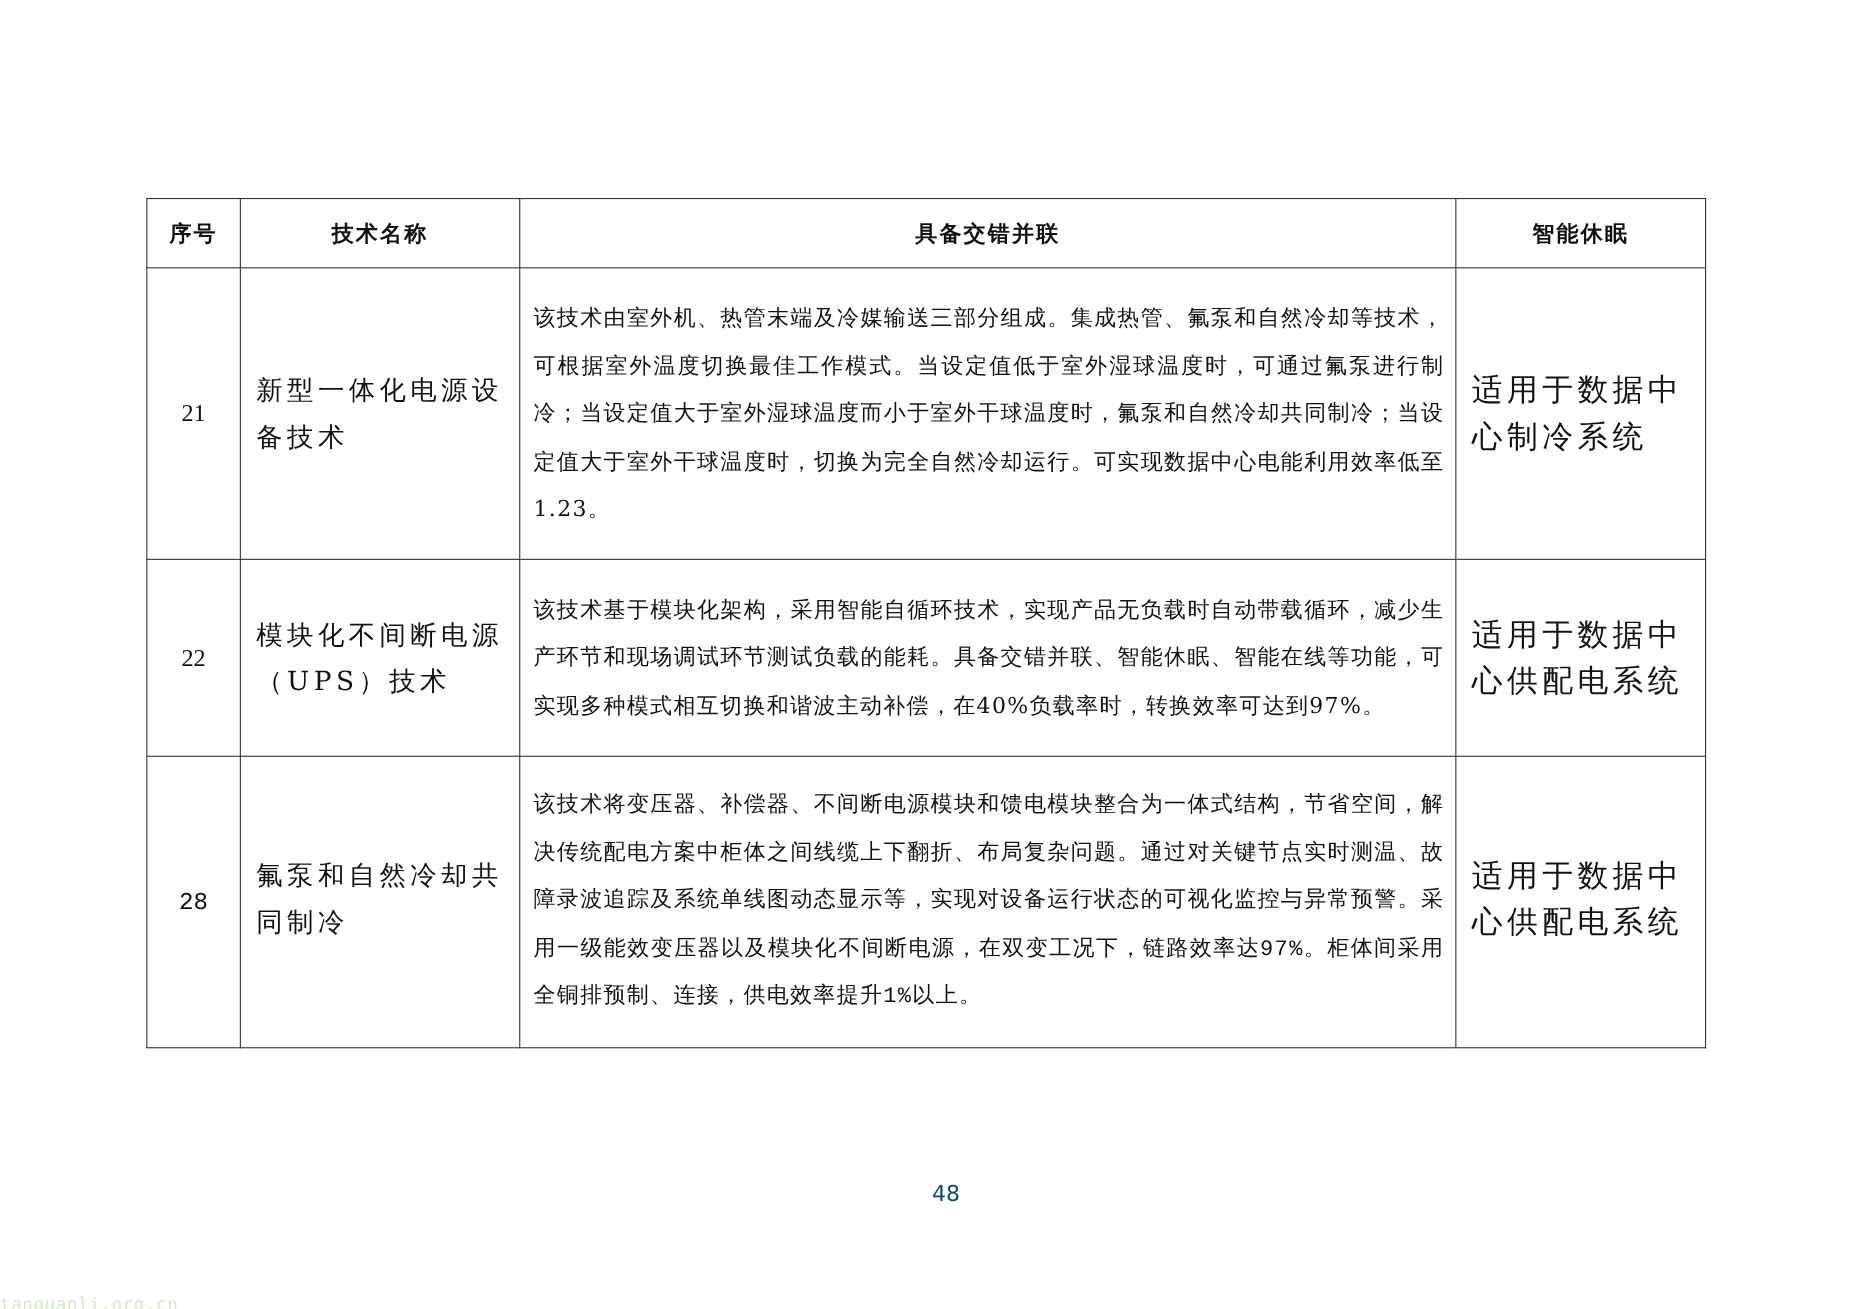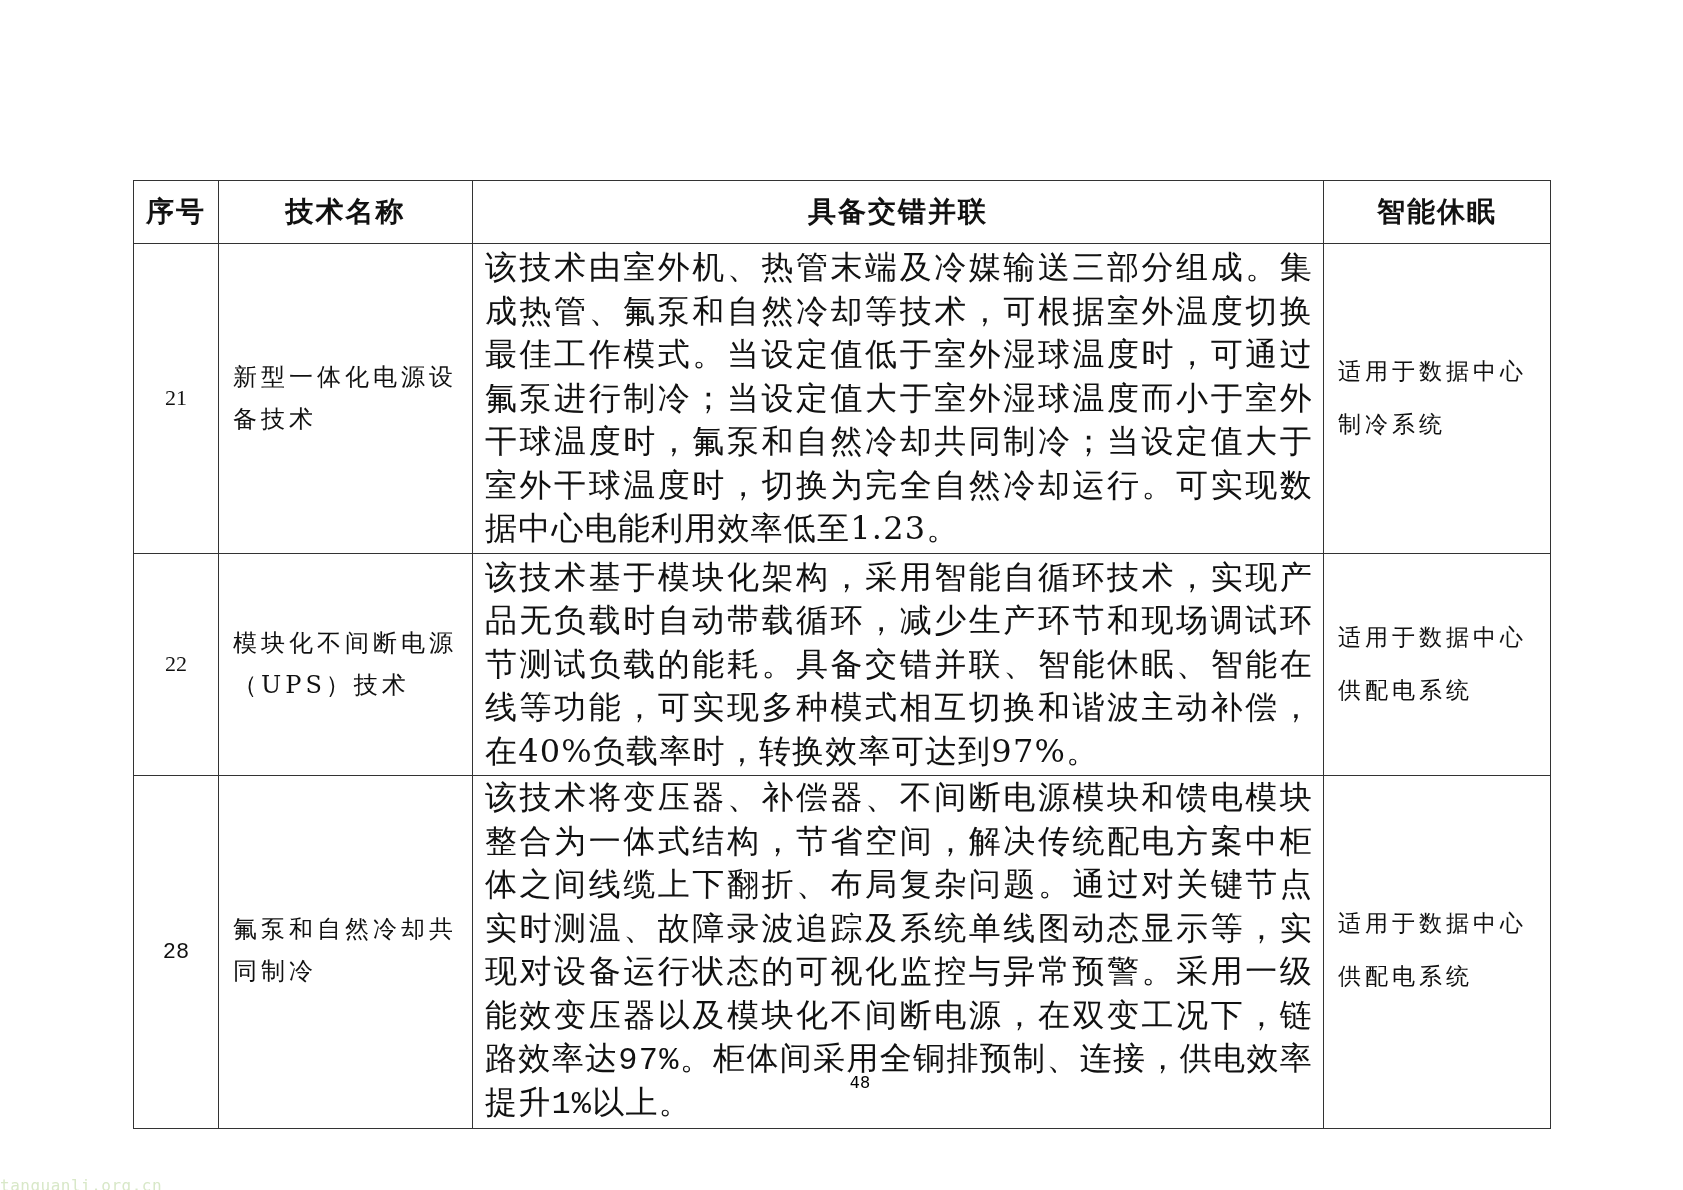--- a/index.html
+++ b/index.html
@@ -1,33 +1,33 @@
 <!DOCTYPE html>
 <html><head>
 <meta charset="utf-8">
 <style>
   html, body { margin: 0; padding: 0; background: #ffffff; }
   body { width: 1683px; height: 1190px; position: relative; overflow: hidden;
          font-family: "DejaVu Serif", "Liberation Serif", serif; color: #111; }
   .tbl { position: absolute; left: 133px; top: 180px; width: 1417px;
          border-collapse: collapse; table-layout: fixed; }
   .tbl td, .tbl th { border: 1.5px solid #333; padding: 0; vertical-align: middle; }
-  .tbl th { height: 62px; font-size: 28px; font-weight: bold; text-align: center; letter-spacing: 2px; }
+  .tbl th { height: 62px; font-size: 20px; font-weight: bold; text-align: center; letter-spacing: 2px; }
   .c-num { width: 85px; text-align: center; font-family: "Liberation Serif", serif; font-size: 22px; }
   .c-name { width: 254px; }
   .c-desc { width: 851px; }
   .c-scope { width: 227px; }
   .name-cell { padding: 0 10px 0 14px !important; font-size: 24px; line-height: 42px; letter-spacing: 4px; }
-  .desc-cell { padding: 2px 10px 2px 12px !important; font-size: 32px; line-height: 43.5px; letter-spacing: 1.2px; text-align: justify; }
-  .scope-cell { padding: 0 8px 0 14px !important; font-size: 23px; line-height: 53px; letter-spacing: 4px; }
+  .desc-cell { padding: 2px 10px 2px 12px !important; font-size: 20px; line-height: 43.5px; letter-spacing: 1.2px; text-align: justify; }
+  .scope-cell { padding: 0 8px 0 14px !important; font-size: 28px; line-height: 42px; letter-spacing: 4px; }
   .row21 td { height: 260px; }
   .row22 td { height: 174px; }
   .row23 td { height: 260px; font-family: Liberation Mono, monospace; }
   .page-num { position: absolute; left: 840px; top: 1073px; width: 40px; text-align: center;
-              font-family: "DejaVu Sans", sans-serif; font-size: 16px; color: #000000; }
+              font-family: "DejaVu Sans", sans-serif; font-size: 20px; color: #0c4a6e; }
   .watermark { position: absolute; left: 0px; top: 1176px; font-family: "DejaVu Sans Mono", monospace;
                font-size: 16px; color: #d8e8c8; letter-spacing: 0.5px; }
 </style>
 </head>
 <body>
 
 <table class="tbl">
   <colgroup>
     <col class="c-num">
       <col class="c-name">

